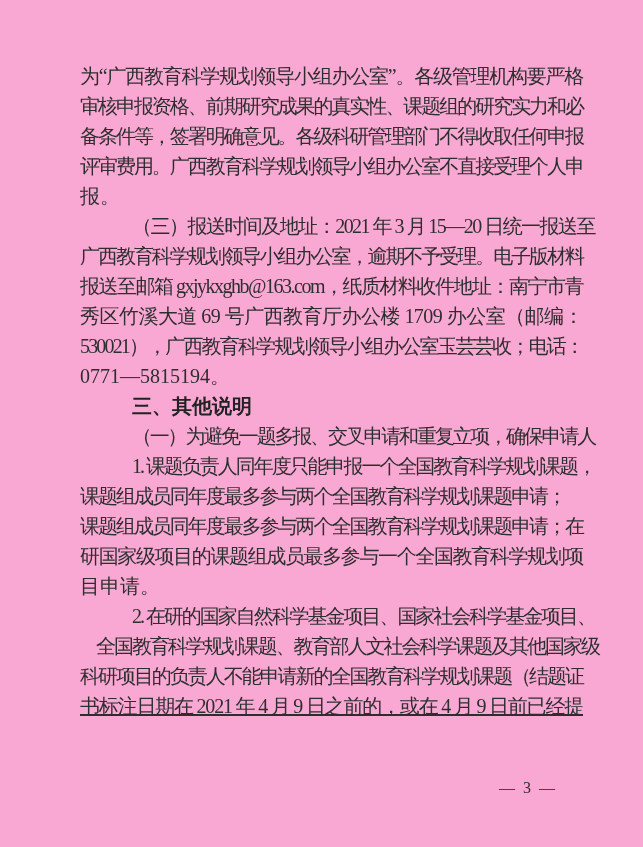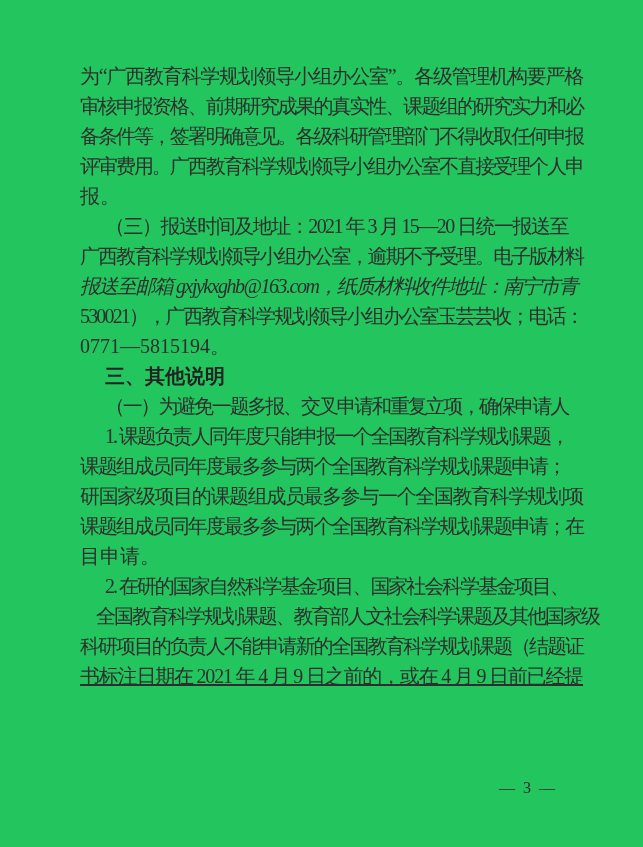--- a/index.html
+++ b/index.html
@@ -1,35 +1,35 @@
 <!DOCTYPE html>
 <html><head>
 <meta charset="utf-8">
 <style>
   html,body{margin:0;padding:0;background:#ffffff;}
   .page{
     position:relative;
     width:643px;height:847px;
-    background:#22c55e;
+    background:#f9a8d4;
     overflow:hidden;
     font-family:"Liberation Serif","DejaVu Serif",serif;
     color:#2e2e2e;
   }
   .content{
     position:absolute;
     left:80px;top:61px;
     width:503px;
   }
   .tline{
     height:30px;
     line-height:30px;
     font-size:20px;
     white-space:nowrap;
   }
-  .ind{margin-left:25px;}
+  .ind{margin-left:52px;}
   .heading span{
     font-family:Liberation Serif, serif;
     font-weight:700;
     color:#222222;
   }
   .footer{
     position:absolute;
     top:779px;right:86px;
     font-size:16px;
     line-height:17px;
@@ -44,32 +44,33 @@
   <div class="content">
 
     <div class="tline fill"><span style="letter-spacing: -1.24163px;">为“广西教育科学规划领导小组办公室”。各级管理机构要严格</span></div>
     <div class="tline fill"><span style="letter-spacing: -2.03571px;">审核申报资格、前期研究成果的真实性、课题组的研究实力和必</span></div>
     <div class="tline fill"><span style="letter-spacing: -2.03571px;">备条件等，签署明确意见。各级科研管理部门不得收取任何申报</span></div>
     <div class="tline fill"><span style="letter-spacing: -2.03571px;">评审费用。广西教育科学规划领导小组办公室不直接受理个人申</span></div>
     <div class="tline"><span>报。</span></div>
 
     <div class="tline fill ind"><span style="letter-spacing: -1.52941px;">（三）报送时间及地址：2021 年 3 月 15—20 日统一报送至</span></div>
     <div class="tline fill"><span style="letter-spacing: -2.03571px;">广西教育科学规划领导小组办公室，逾期不予受理。电子版材料</span></div>
-    <div class="tline fill"><span style="letter-spacing: -1.49789px; font-style: italic;">报送至邮箱 gxjykxghb@163.com，纸质材料收件地址：南宁市青</span></div>
+    <div class="tline fill"><span style="letter-spacing: -1.49789px;">报送至邮箱 gxjykxghb@163.com，纸质材料收件地址：南宁市青</span></div>
+    <div class="tline fill"><span style="letter-spacing: -0.53125px;">秀区竹溪大道 69 号广西教育厅办公楼 1709 办公室（邮编：</span></div>
     <div class="tline fill"><span style="letter-spacing: -1.83871px;">530021），广西教育科学规划领导小组办公室玉芸芸收；电话：</span></div>
     <div class="tline"><span>0771—5815194。</span></div>
 
     <div class="tline ind heading"><span>三、其他说明</span></div>
 
     <div class="tline fill ind"><span style="letter-spacing: -2.19231px;">（一）为避免一题多报、交叉申请和重复立项，确保申请人</span></div>
 
     <div class="tline fill ind"><span style="letter-spacing: -2.03571px;">1. 课题负责人同年度只能申报一个全国教育科学规划课题，</span></div>
     <div class="tline fill"><span style="letter-spacing: -2.03571px;">课题组成员同年度最多参与两个全国教育科学规划课题申请；</span></div>
+    <div class="tline fill"><span style="letter-spacing: -2.03571px;">课题组成员同年度最多参与两个全国教育科学规划课题申请；在</span></div>
     <div class="tline fill"><span style="letter-spacing: -1.37037px;">研国家级项目的课题组成员最多参与一个全国教育科学规划项</span></div>
-    <div class="tline fill"><span style="letter-spacing: -2.03571px;">课题组成员同年度最多参与两个全国教育科学规划课题申请；在</span></div>
     <div class="tline"><span>目申请。</span></div>
 
     <div class="tline fill ind"><span style="letter-spacing: -2.03571px;">2. 在研的国家自然科学基金项目、国家社会科学基金项目、</span></div>
     <div class="tline fill"><span style="letter-spacing: -2.03571px; margin-left: 16px;">全国教育科学规划课题、教育部人文社会科学课题及其他国家级</span></div>
     <div class="tline fill"><span style="letter-spacing: -2.03571px;">科研项目的负责人不能申请新的全国教育科学规划课题（结题证</span></div>
     <div class="tline fill"><span style="letter-spacing: -1.20513px; text-decoration: underline;">书标注日期在 2021 年 4 月 9 日之前的，或在 4 月 9 日前已经提</span></div>
 
   </div>
 
   <div class="footer">— 3 —</div>

